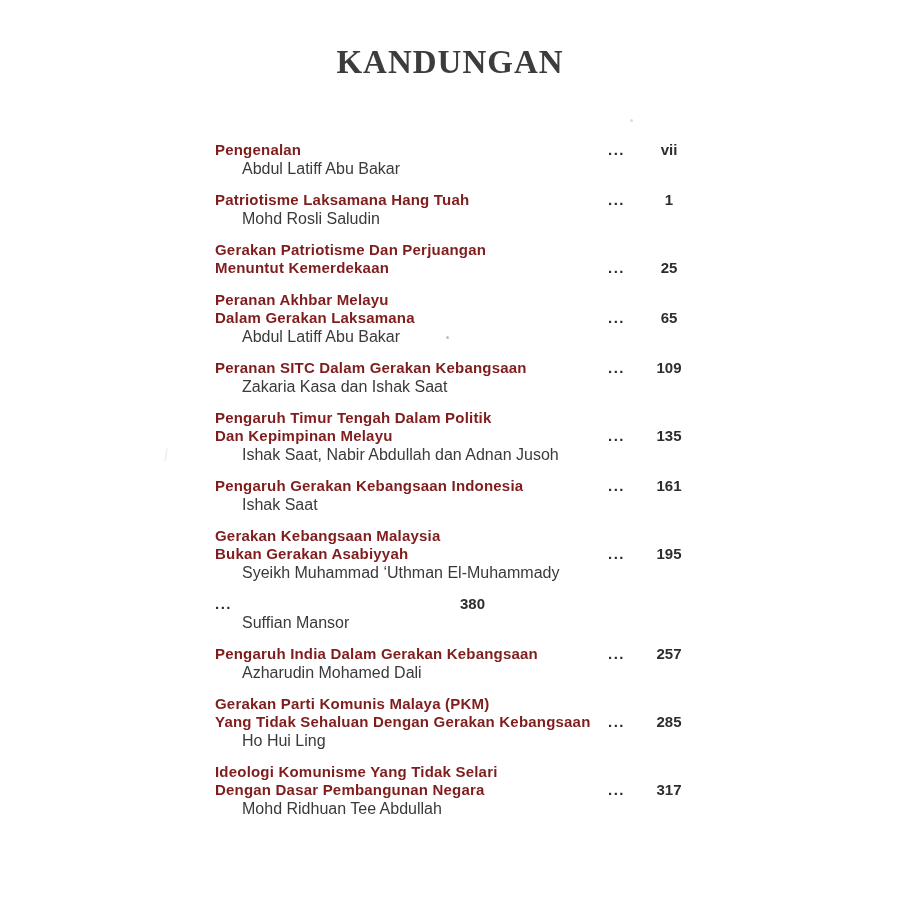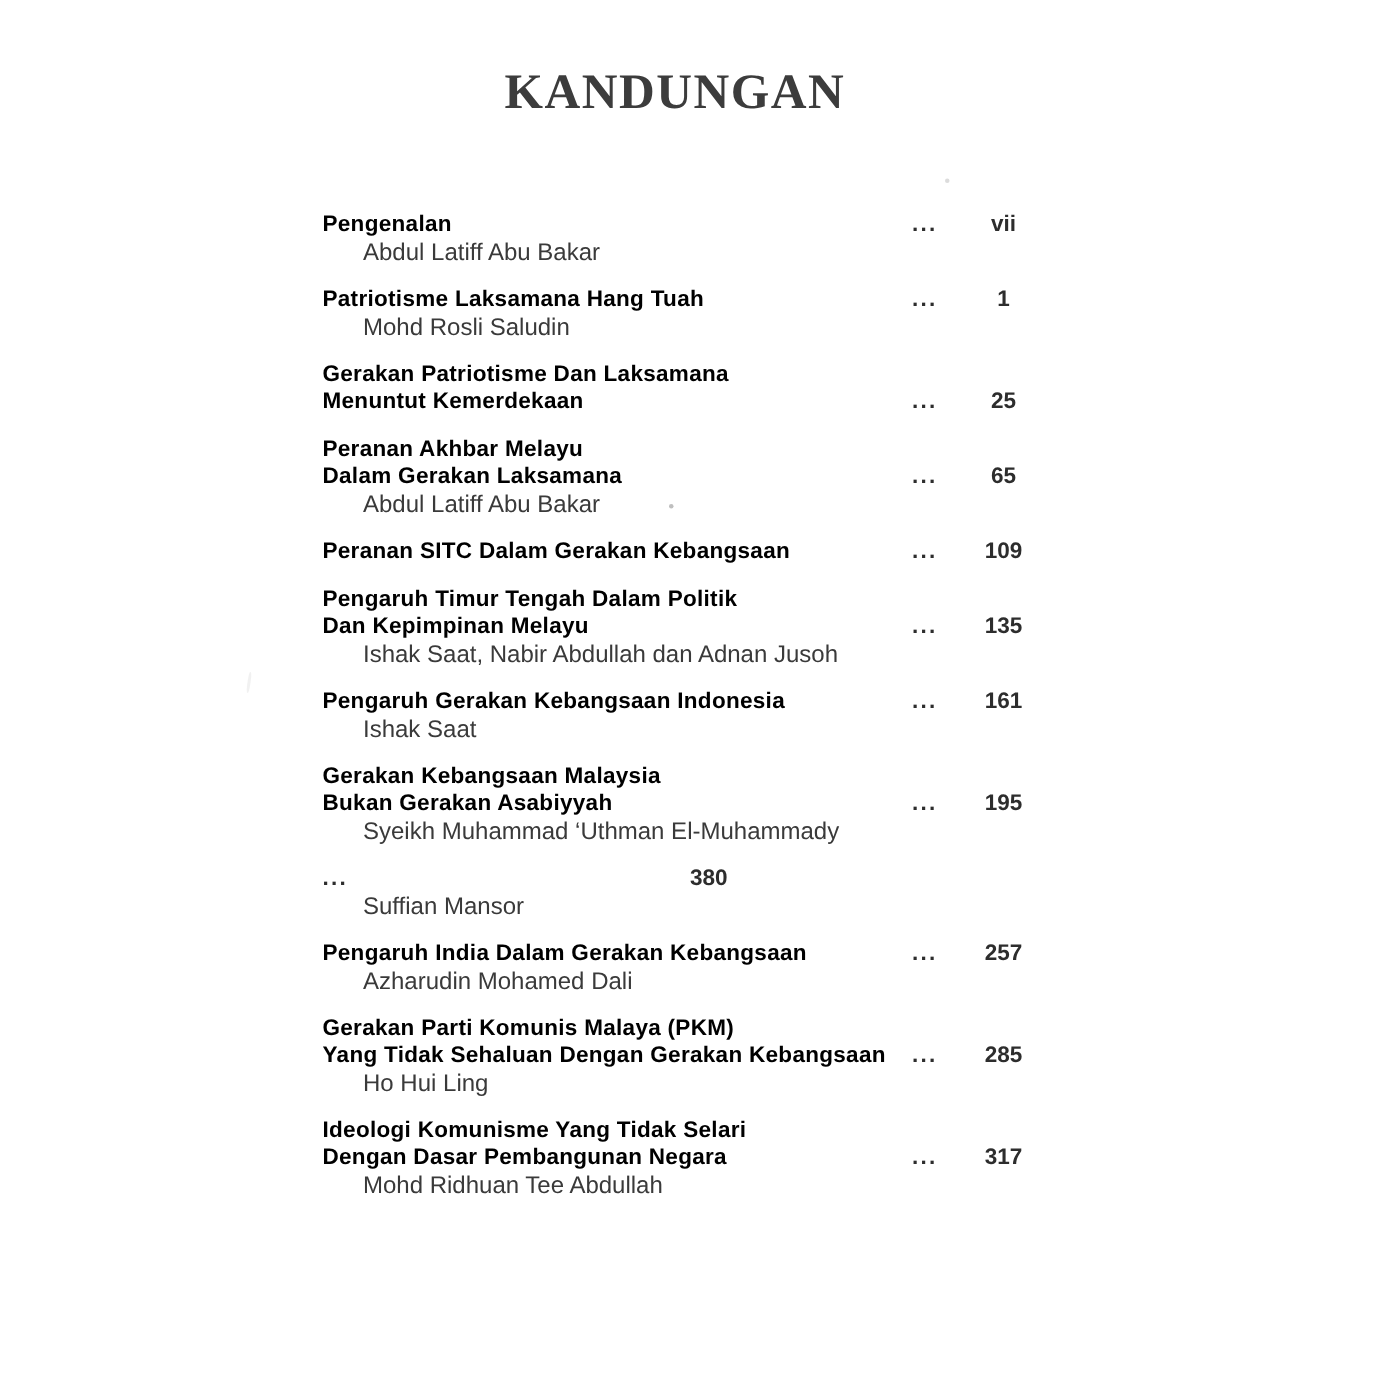--- a/index.html
+++ b/index.html
@@ -41,21 +41,21 @@
   .entry-row {
     display: flex;
     align-items: flex-end;
   }
   .entry-title {
     flex: 0 0 393px;
     font-size: 15px;
     line-height: 18px;
     font-weight: 700;
     letter-spacing: 0.2px;
-    color: #000000;
+    color: #7f1d1d;
     white-space: pre-line;
   }
   .leader {
     flex: 0 0 45px;
     font-size: 15px;
     line-height: 18px;
     font-weight: 700;
     letter-spacing: 1.5px;
     color: #2d2d2d;
   }
@@ -106,21 +106,21 @@
       <div class="entry-row">
         <div class="entry-title">Patriotisme Laksamana Hang Tuah</div>
         <div class="leader">...</div>
         <div class="pageno">1</div>
       </div>
       <div class="author">Mohd Rosli Saludin</div>
     </div>
 
     <div class="entry">
       <div class="entry-row">
-        <div class="entry-title">Gerakan Patriotisme Dan Laksamana
+        <div class="entry-title">Gerakan Patriotisme Dan Perjuangan
 Menuntut Kemerdekaan</div>
         <div class="leader">...</div>
         <div class="pageno">25</div>
       </div>
     </div>
 
     <div class="entry">
       <div class="entry-row">
         <div class="entry-title">Peranan Akhbar Melayu
 Dalam Gerakan Laksamana</div>
@@ -129,20 +129,21 @@
       </div>
       <div class="author">Abdul Latiff Abu Bakar</div>
     </div>
 
     <div class="entry">
       <div class="entry-row">
         <div class="entry-title">Peranan SITC Dalam Gerakan Kebangsaan</div>
         <div class="leader">...</div>
         <div class="pageno">109</div>
       </div>
+      <div class="author">Zakaria Kasa dan Ishak Saat</div>
     </div>
 
     <div class="entry">
       <div class="entry-row">
         <div class="entry-title">Pengaruh Timur Tengah Dalam Politik
 Dan Kepimpinan Melayu</div>
         <div class="leader">...</div>
         <div class="pageno">135</div>
       </div>
       <div class="author">Ishak Saat, Nabir Abdullah dan Adnan Jusoh</div>

